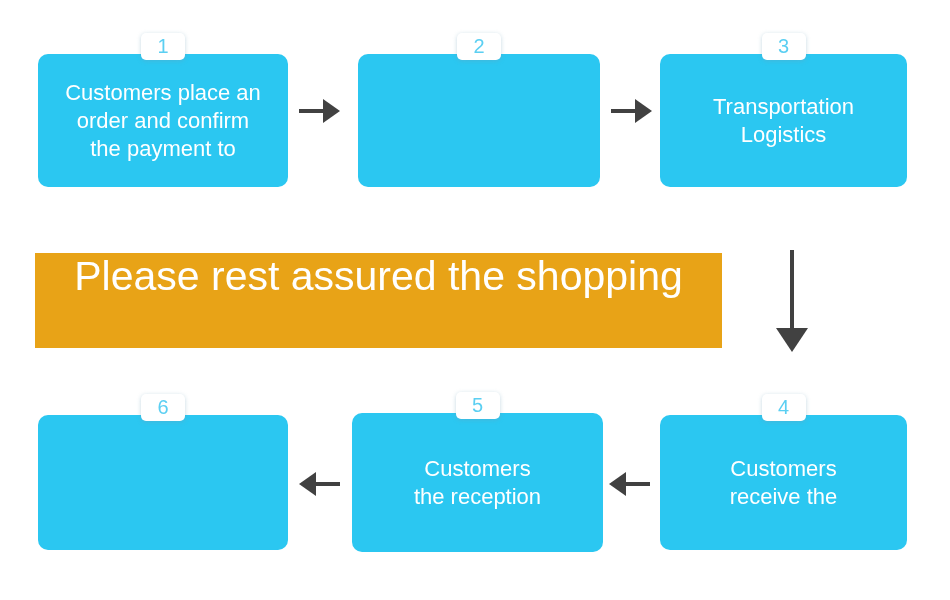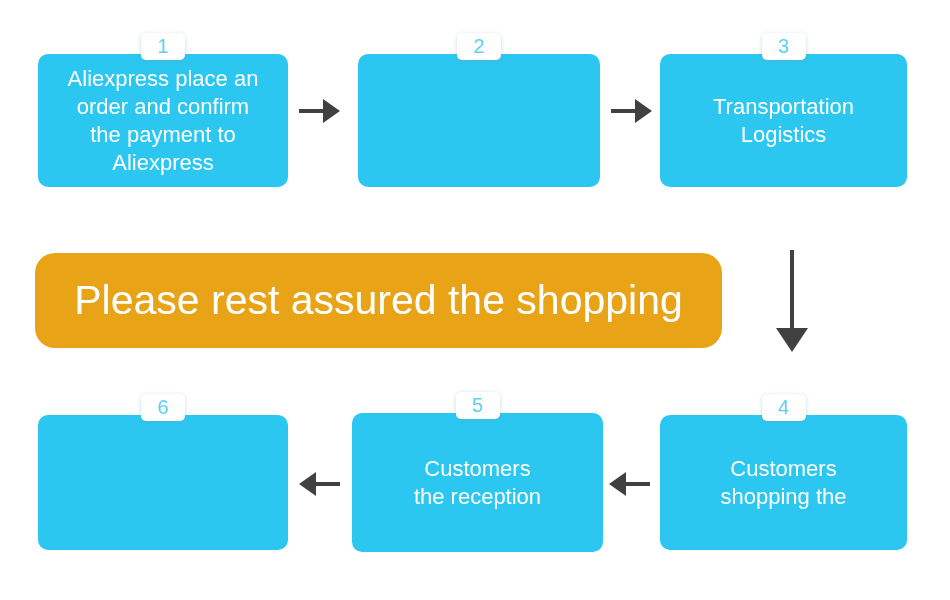--- a/index.html
+++ b/index.html
@@ -31,22 +31,22 @@
     border-radius:5px;
     box-shadow:0 1px 4px rgba(110,160,185,0.40);
     color:var(--tab-number,#5BCFF2);
     font-size:20px;line-height:26px;text-align:center;
   }
 
   
   .banner{
     position:absolute;left:35px;top:253px;width:687px;height:95px;
     background:var(--banner-fill,#E8A317);
-    border-radius:20px;color:#ffffff;
-    display:flex;align-items:center;justify-content:center;
+    border-radius:0;color:#ffffff;
+    display:flex;align-items:flex-start;justify-content:center;
     font-size:41px;white-space:nowrap;
   }
 
   
   .arrow{position:absolute;display:flex;align-items:center;}
   .shaft-h{width:24px;height:4px;background:var(--arrow,#414141);}
   .head-right{width:0;height:0;border-top:12px solid transparent;border-bottom:12px solid transparent;border-left:17px solid var(--arrow,#414141);}
   .head-left{width:0;height:0;border-top:12px solid transparent;border-bottom:12px solid transparent;border-right:17px solid var(--arrow,#414141);}
   .a1{left:299px;top:99px;}
   .a2{left:611px;top:99px;}
@@ -59,24 +59,23 @@
 </head>
 <body>
 
 <div class="canvas">
 
   <div class="box b1">
     <div class="tab">
       <span>1</span>
     </div>
     <div class="lines">
-      <span>Aliexpress place an</span>
+      <span>Customers place an</span>
       <span>order and confirm</span>
       <span>the payment to</span>
-      <span>Aliexpress</span>
     </div>
   </div>
 
   <div class="arrow a1">
     <div class="shaft-h"></div>
     <div class="head-right"></div>
   </div>
 
   <div class="box b2">
     <div class="tab">
@@ -107,21 +106,21 @@
     <div class="shaft-v"></div>
     <div class="head-down"></div>
   </div>
 
   <div class="box b4">
     <div class="tab">
       <span>4</span>
     </div>
     <div class="lines">
       <span>Customers</span>
-      <span>shopping the</span>
+      <span>receive the</span>
     </div>
   </div>
 
   <div class="arrow a4">
     <div class="head-left"></div>
     <div class="shaft-h"></div>
   </div>
 
   <div class="box b5">
     <div class="tab">

